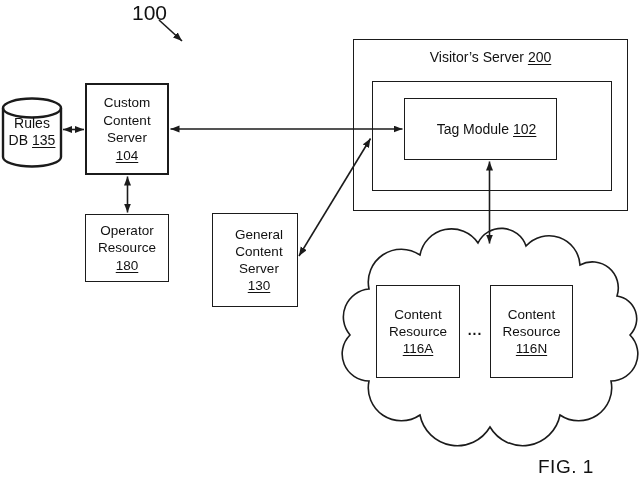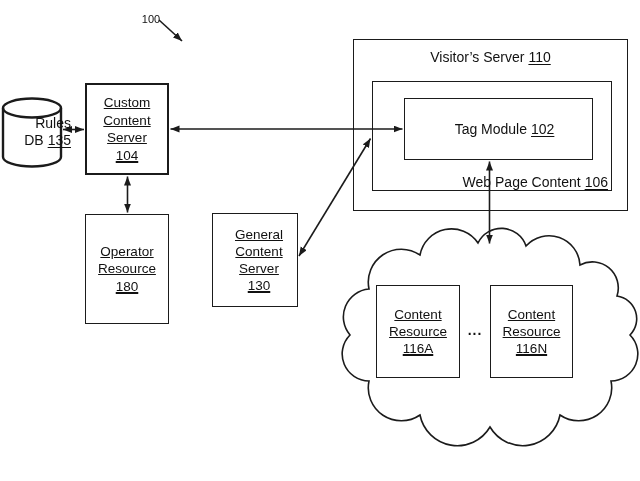--- a/index.html
+++ b/index.html
@@ -7,34 +7,34 @@
     position:relative;width:640px;height:481px;background:#ffffff;
     font-family:"Liberation Sans",sans-serif;color:#111111;overflow:hidden;
   }
   svg.wires{position:absolute;left:0;top:0;}
   .box{
     position:absolute;box-sizing:border-box;border:1.6px solid #1b1b1b;
     display:flex;align-items:center;justify-content:center;text-align:center;
     background:transparent;
   }
   .box.thick{border-width:2.2px;}
-  .lbl{font-size:13.5px;line-height:17.5px;text-decoration:underline;}
+  .lbl{font-size:13.5px;line-height:17.5px;}
   .lbl.tight{line-height:17px;}
   .ref{
     text-decoration:underline;
     text-decoration-thickness:1.4px;
     text-underline-offset:2px;
   }
   .inline-ref{margin-left:4px;}
   .txt{position:absolute;}
   .vb-title{left:353px;top:49px;width:275px;text-align:center;font-size:14px;}
   .wpc-label{left:402px;top:174px;width:206px;text-align:right;font-size:14px;}
   .fig-caption{left:538px;top:456px;width:90px;font-size:19px;letter-spacing:.5px;}
-  .ref-100{left:132px;top:13px;width:38px;text-align:center;font-size:11px;}
-  .rules-db-text{left:13px;top:115px;width:58px;text-align:right;font-size:14px;line-height:16.5px;}
+  .ref-100{left:132px;top:1px;width:38px;font-size:21px;}
+  .rules-db-text{left:3px;top:115px;width:58px;text-align:center;font-size:14px;line-height:16.5px;}
   .ellipsis{left:464px;top:322px;width:22px;text-align:center;font-size:14px;font-weight:bold;letter-spacing:1px;}
 </style>
 </head>
 <body>
 
 <div class="stage">
 
   <svg class="wires" width="640" height="481" viewBox="0 0 640 481">
     <defs>
       <marker id="ah" markerWidth="10" markerHeight="8" refX="9" refY="3.5" orient="auto" markerUnits="userSpaceOnUse">
@@ -86,48 +86,45 @@
 
   <div class="box thick" style="left:85px;top:83px;width:84px;height:92px;">
     <div class="lbl">
       <div>Custom</div>
       <div>Content</div>
       <div>Server</div>
       <div class="ref">104</div>
     </div>
   </div>
 
-  <div class="box" style="left:85px;top:214px;width:84px;height:110px;">
+  <div class="box" style="left:85px;top:214px;width:84px;height:68px;">
     <div class="lbl">
       <div>Operator</div>
       <div>Resource</div>
       <div class="ref">180</div>
     </div>
   </div>
 
   <div class="box" style="left:212px;top:213px;width:86px;height:94px;padding-left:8px;">
     <div class="lbl tight">
       <div>General</div>
       <div>Content</div>
       <div>Server</div>
       <div class="ref">130</div>
     </div>
   </div>
 
   <div class="box" style="left:353px;top:39px;width:275px;height:172px;"></div>
   <div class="txt vb-title">
-    <span>Visitor’s Server</span><span class="ref inline-ref">110</span>
+    <span>Visitor’s Server</span><span class="ref inline-ref">200</span>
   </div>
 
   <div class="box" style="left:372px;top:81px;width:240px;height:110px;"></div>
-  <div class="txt wpc-label">
-    <span>Web Page Content</span><span class="ref inline-ref">106</span>
-  </div>
 
-  <div class="box" style="left:404px;top:98px;width:189px;height:62px;font-size:14px;padding-left:12px;">
+  <div class="box" style="left:404px;top:98px;width:153px;height:62px;font-size:14px;padding-left:12px;">
     <div>
       <span>Tag Module</span><span class="ref inline-ref">102</span>
     </div>
   </div>
 
   <div class="box" style="left:376px;top:285px;width:84px;height:93px;">
     <div class="lbl tight">
       <div>Content</div>
       <div>Resource</div>
       <div class="ref">116A</div>
@@ -137,14 +134,15 @@
   <div class="txt ellipsis">...</div>
 
   <div class="box" style="left:490px;top:285px;width:83px;height:93px;">
     <div class="lbl tight">
       <div>Content</div>
       <div>Resource</div>
       <div class="ref">116N</div>
     </div>
   </div>
 
+  <div class="txt fig-caption">FIG. 1</div>
 
 </div>
 
 </body></html>

